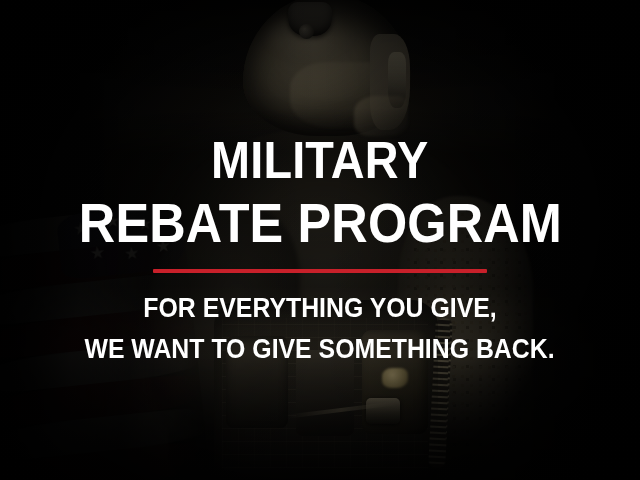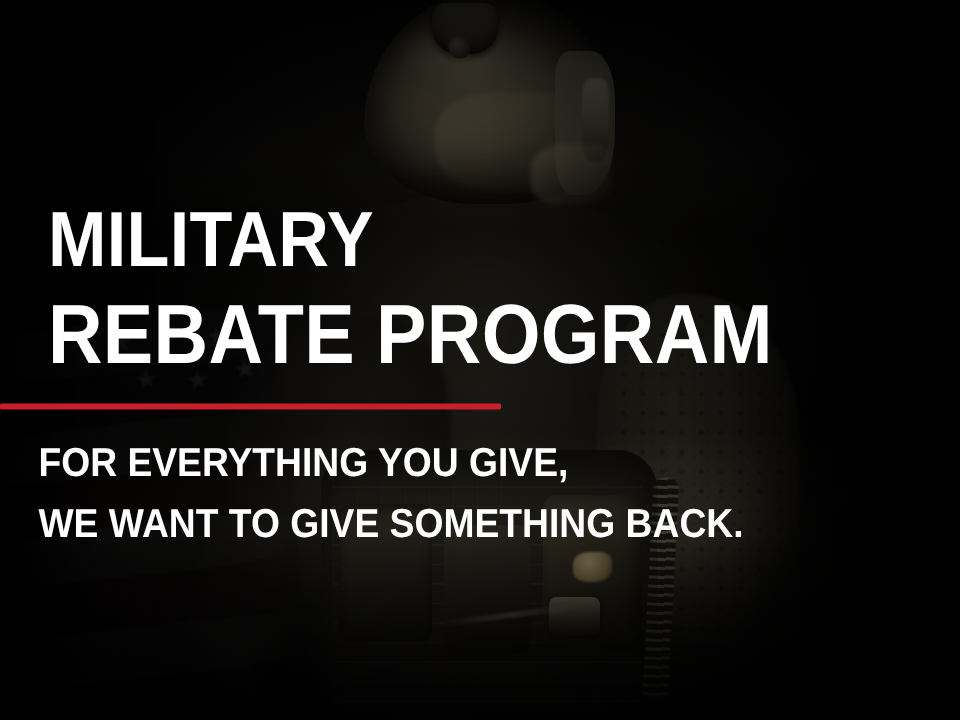--- a/index.html
+++ b/index.html
@@ -330,20 +330,21 @@
     height: 248px;
     background: linear-gradient(180deg, rgba(0,0,0,0) 0%, rgba(0,0,0,.46) 18%, rgba(0,0,0,.52) 72%, rgba(0,0,0,0) 100%);
   }
 
   
   #content {
     position: absolute;
     inset: 0;
     display: flex;
     flex-direction: column;
+    align-items: center;
   }
   .headline {
     color: #ffffff;
     font-weight: 700;
     text-transform: uppercase;
     letter-spacing: .2px;
     white-space: nowrap;
     line-height: 1;
     transform: scaleX(.90);
     transform-origin: center;

